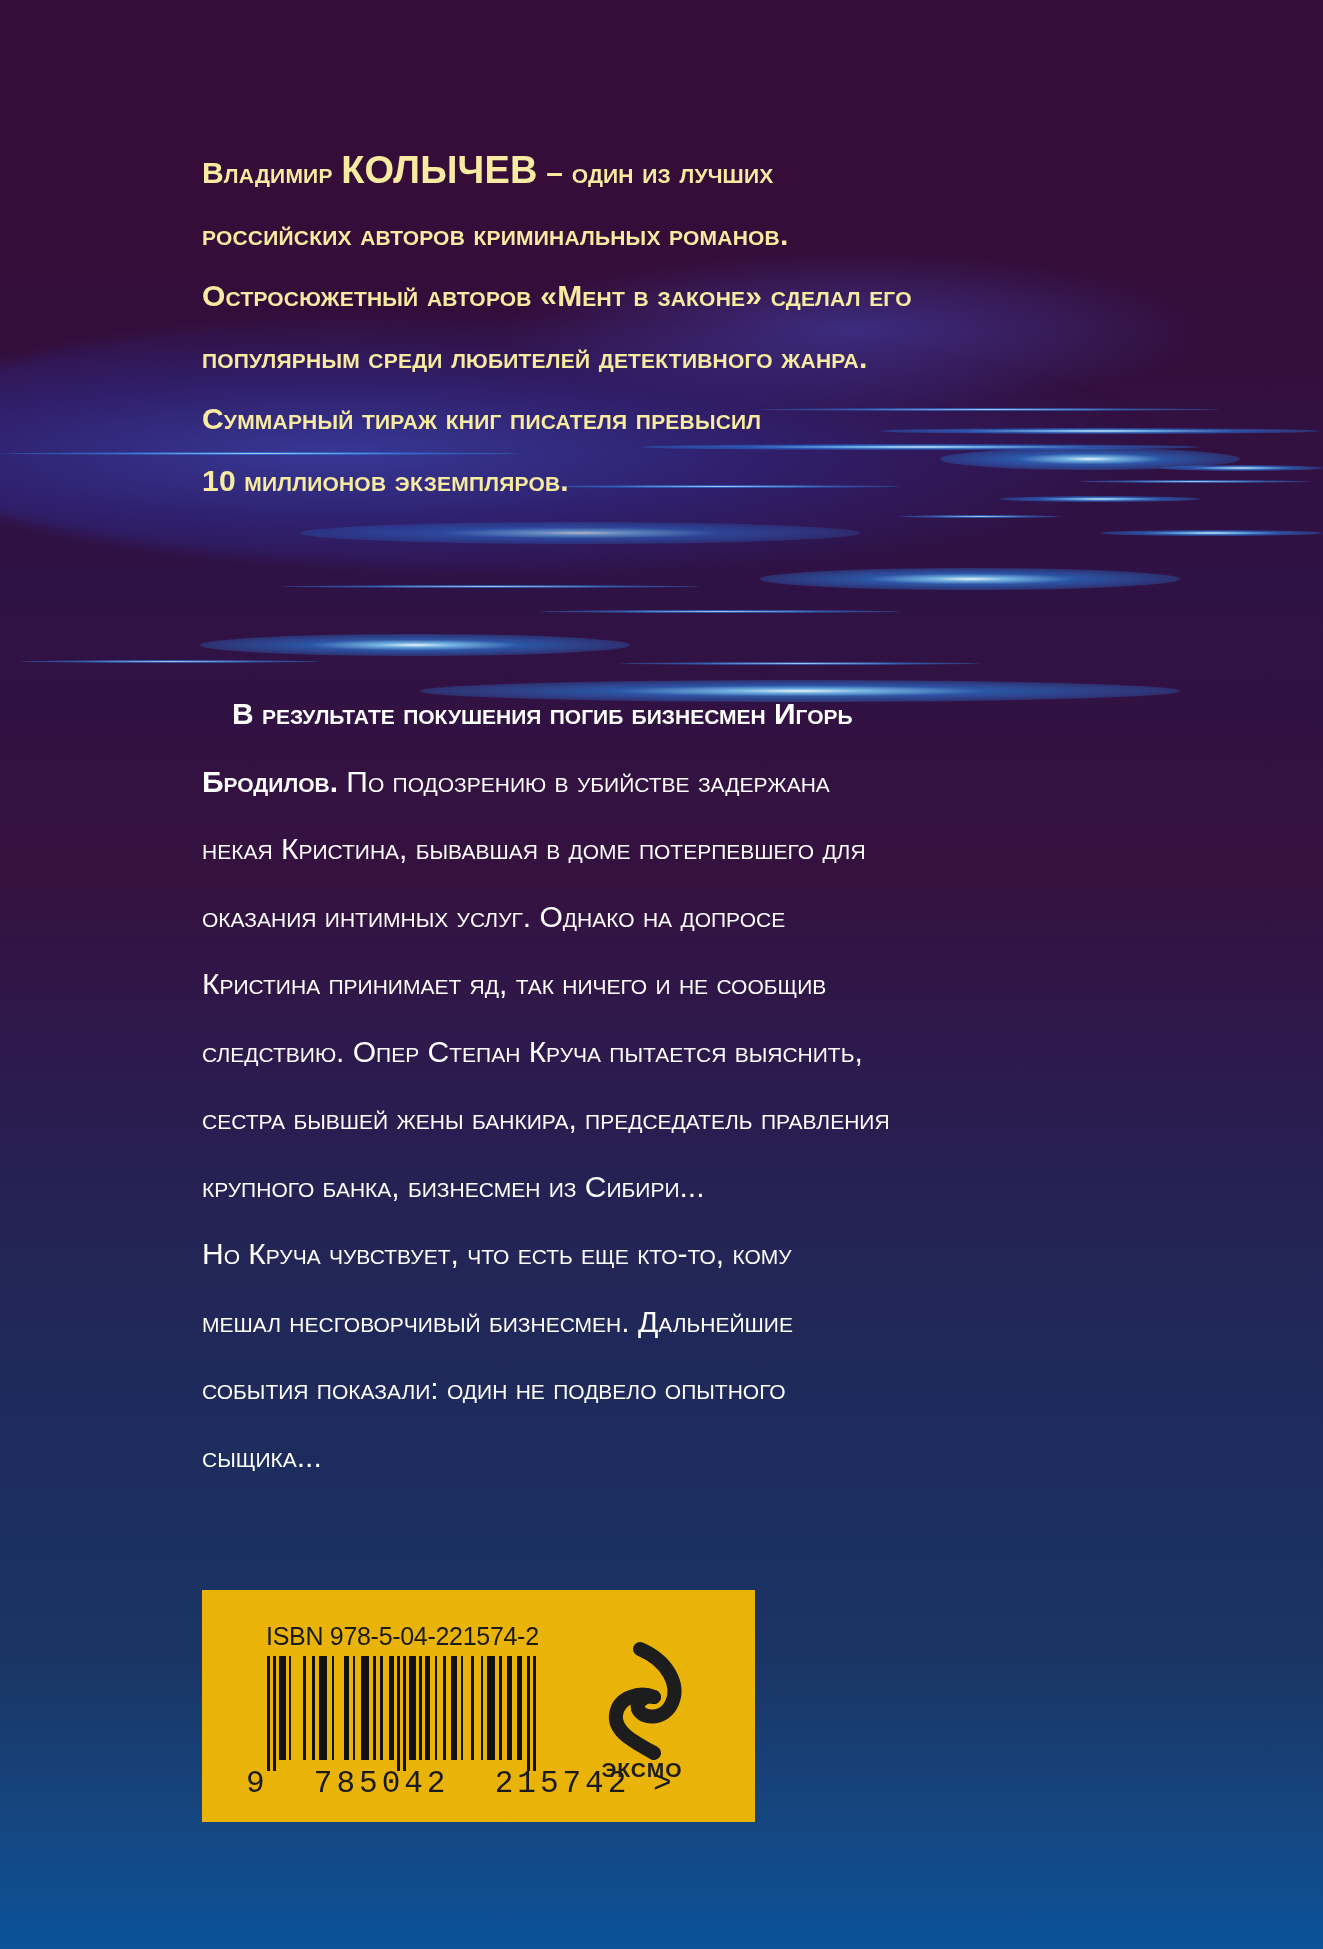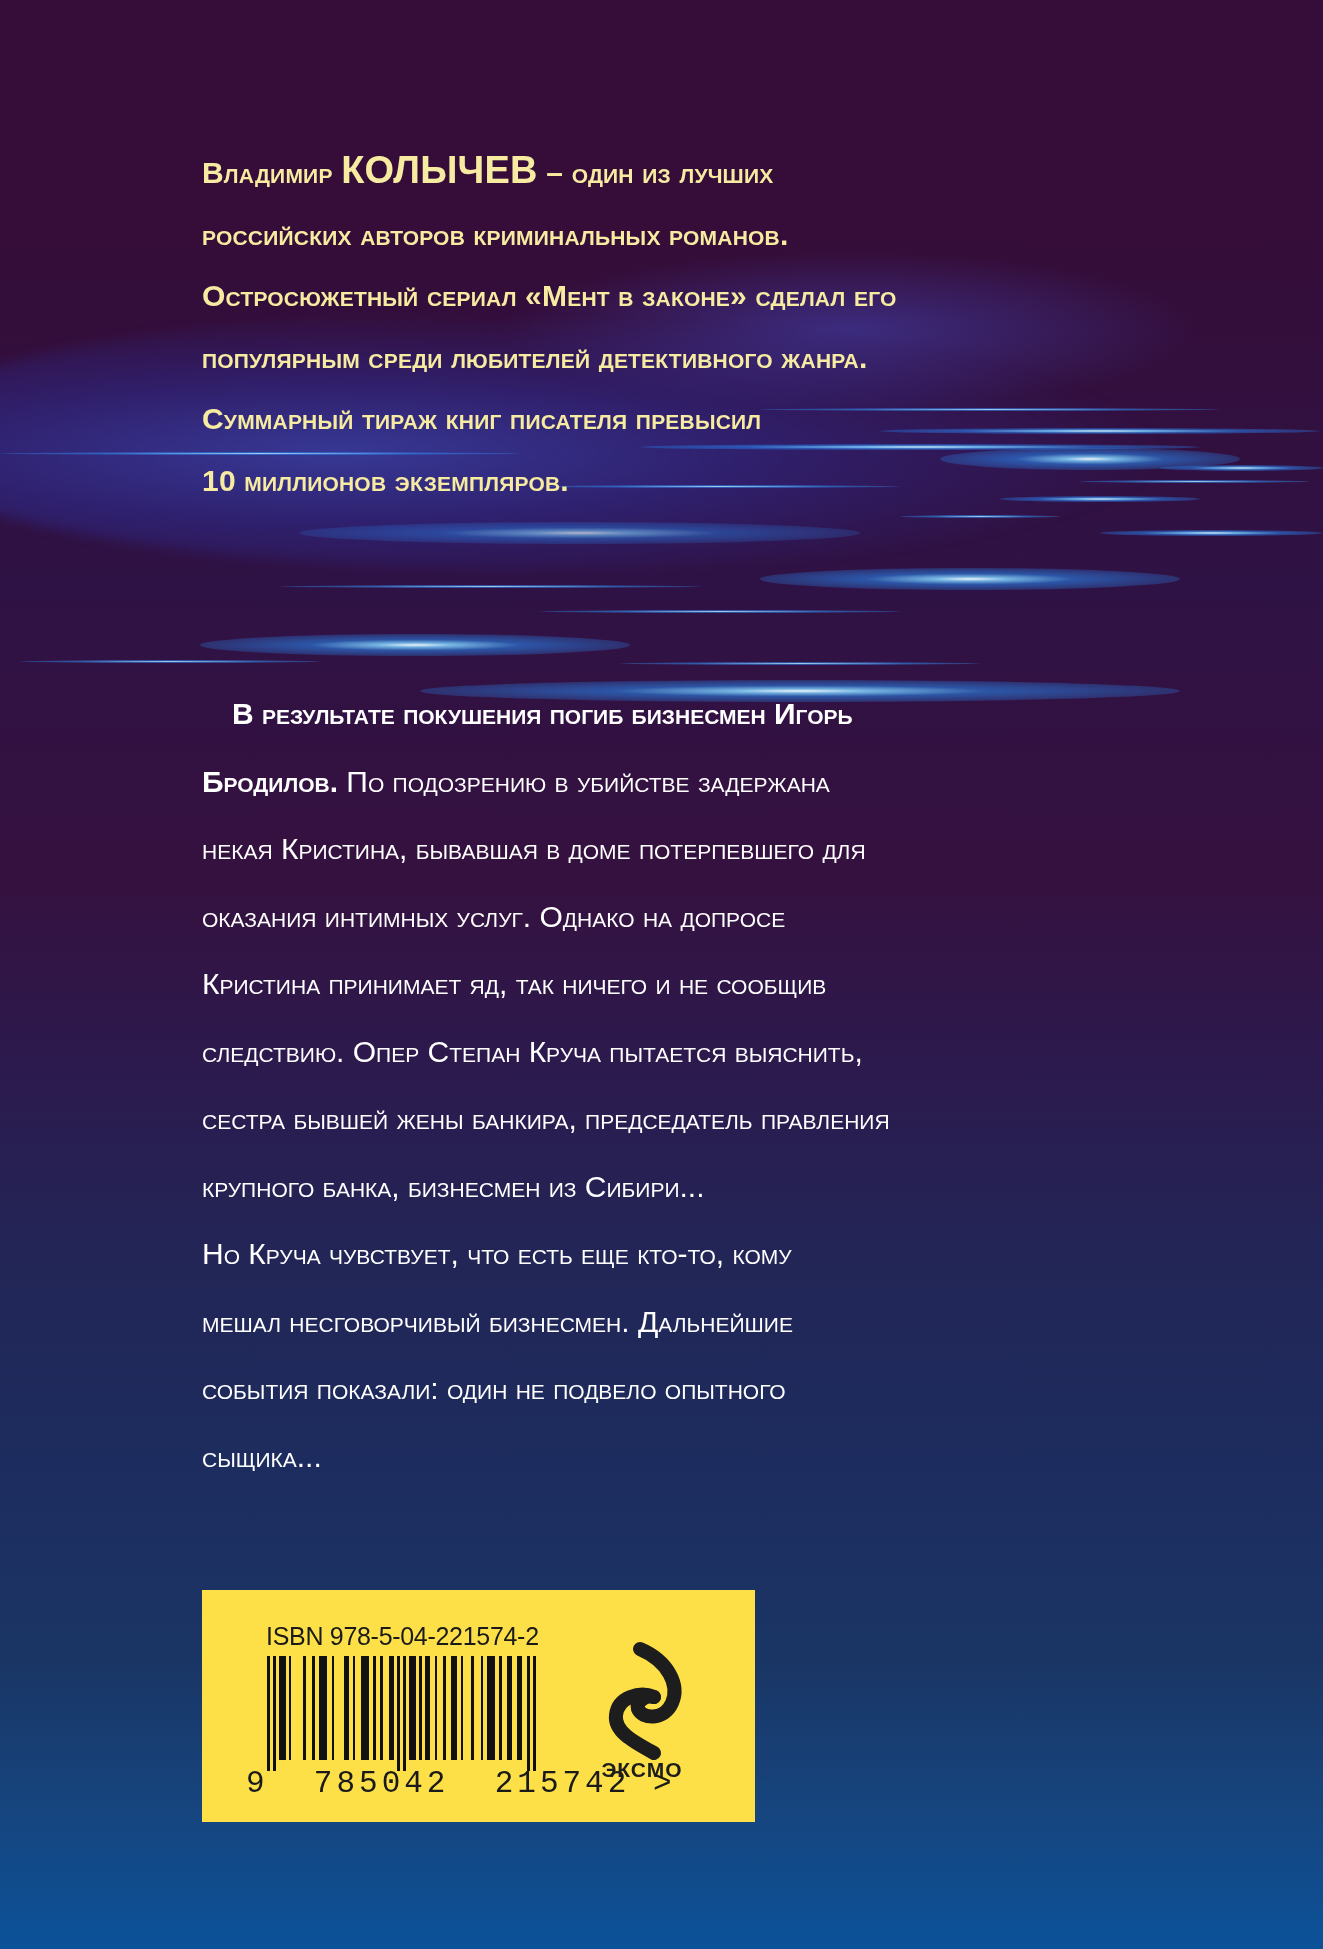--- a/index.html
+++ b/index.html
@@ -110,21 +110,21 @@
       padding-left: 30px;
     }
 
     
     .barcode-box {
       position: absolute;
       left: 202px;
       top: 1590px;
       width: 553px;
       height: 232px;
-      background: #fde047;
+      background: #eab308;
       z-index: 2;
     }
     .isbn-label {
       position: absolute;
       left: 64px;
       top: 32px;
       font-family: "Liberation Sans", sans-serif;
       font-size: 25px;
       color: #1a1a1a;
       letter-spacing: -0.3px;
@@ -189,21 +189,21 @@
   <div class="streak thin" style="left:540px; top:380px; width:360px;"></div>
   <div class="streak fat" style="left:200px; top:404px; width:430px;"></div>
   <div class="streak thin" style="left:20px; top:430px; width:300px;"></div>
   <div class="streak thin" style="left:620px; top:432px; width:360px;"></div>
   <div class="streak fat" style="left:420px; top:450px; width:760px;"></div>
 </div>
 
 <div class="author-blurb">
   <span class="line sc"><span>Владимир </span><span class="big">КОЛЫЧЕВ</span><span> – один из лучших</span></span>
   <span class="line sc">российских авторов криминальных романов.</span>
-  <span class="line sc">Остросюжетный сериал «Мент в законе» сделал его</span>
+  <span class="line sc">Остросюжетный авторов «Мент в законе» сделал его</span>
   <span class="line sc">популярным среди любителей детективного жанра.</span>
   <span class="line sc">Суммарный тираж книг писателя превысил</span>
   <span class="line sc">10 миллионов экземпляров.</span>
 </div>
 
 <div class="synopsis">
   <span class="line indent"><span class="bold">В результате покушения погиб бизнесмен Игорь</span><span></span></span>
   <span class="line"><span class="bold">Бродилов.</span><span> По подозрению в убийстве задержана</span></span>
   <span class="line">некая Кристина, бывавшая в доме потерпевшего для</span>
   <span class="line">оказания интимных услуг. Однако на допросе</span>

